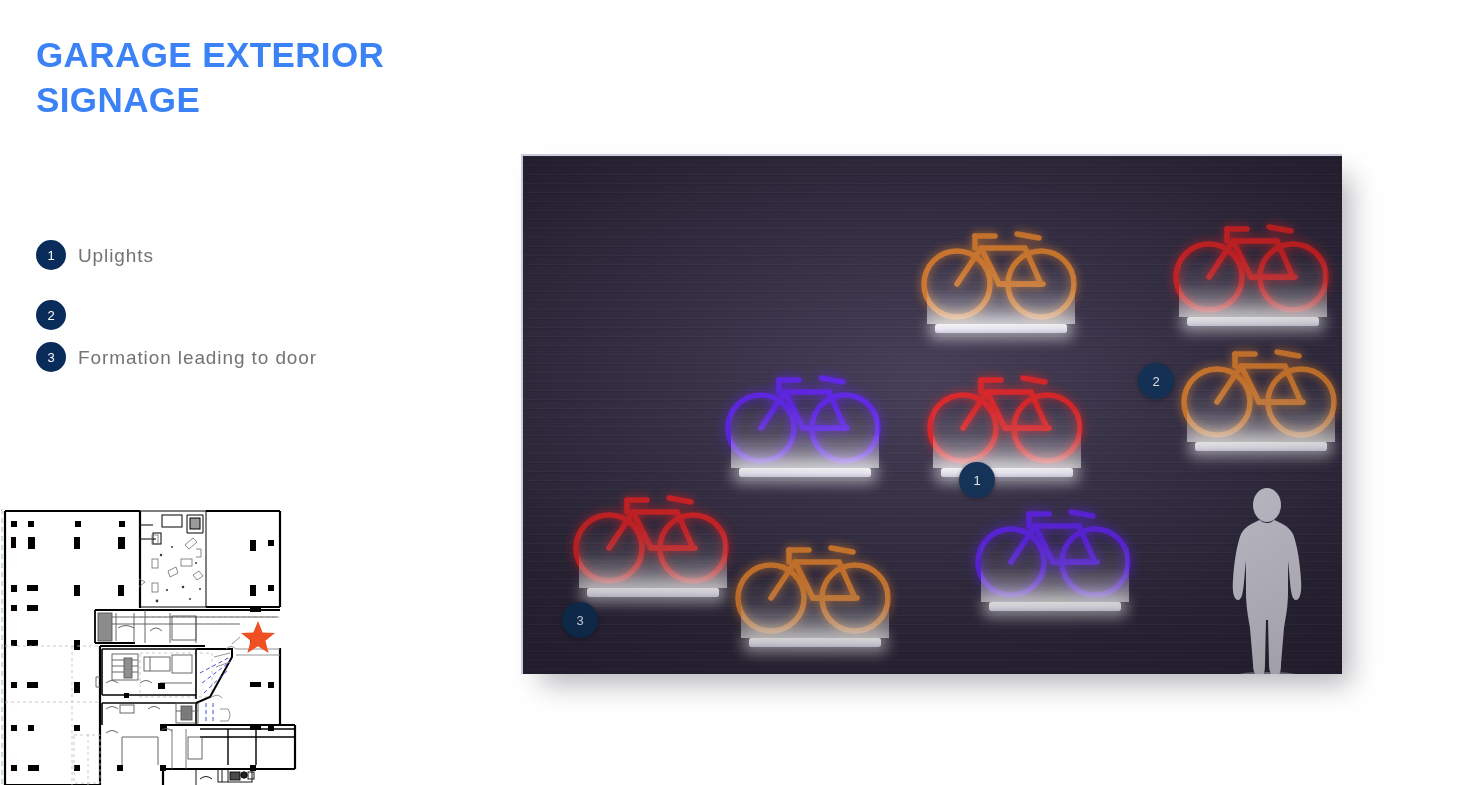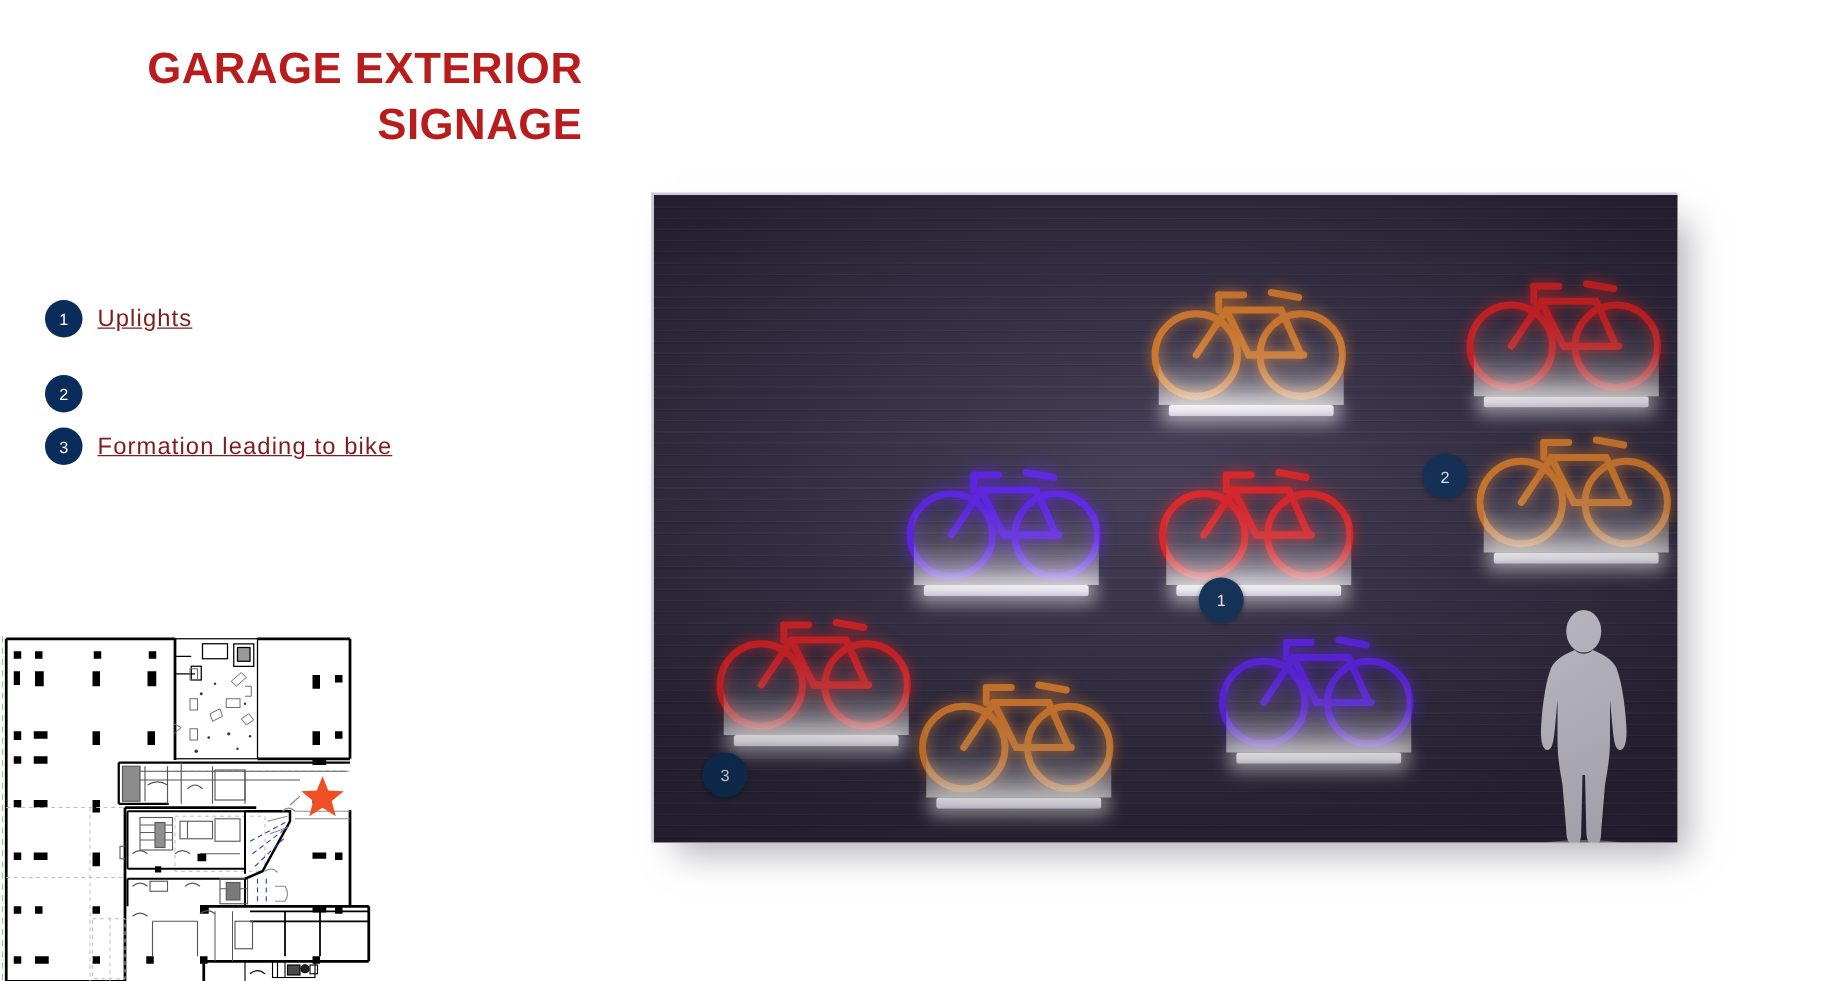--- a/index.html
+++ b/index.html
@@ -4,36 +4,36 @@
 <title>Garage Exterior Signage</title>
 <style>
   html,body{margin:0;padding:0;background:#ffffff;}
   body{width:1470px;height:785px;position:relative;overflow:hidden;
        font-family:"Liberation Sans",sans-serif;color:#111;}
 
   
   #page-title{
     position:absolute;left:36px;top:33px;width:430px;
     font-weight:bold;font-size:35px;line-height:1.28;
-    letter-spacing:.4px;color:#b91c1c;text-transform:uppercase;text-align:right;
+    letter-spacing:.4px;color:#3b82f6;text-transform:uppercase;
   }
 
   
   #legend{position:absolute;left:36px;top:240px;width:440px;}
   .legend-row{display:flex;align-items:flex-start;margin-bottom:20px;}
   .legend-row:last-child{margin-bottom:0;}
   .badge{
     flex:0 0 auto;width:30px;height:30px;border-radius:50%;
     background:#0a2c5a;color:#fff;font-size:13px;
     display:flex;align-items:center;justify-content:center;
     margin-right:12px;
   }
   .legend-label{
-    font-size:19px;line-height:1.22;color:#7f1d1d;
-    letter-spacing:.9px;padding-top:4px;text-decoration:underline;
+    font-size:19px;line-height:1.22;color:#737373;
+    letter-spacing:.9px;padding-top:4px;
   }
   #legend-row-1{margin-bottom:30px;}
   #legend-row-2{margin-bottom:12px;}
 
   
   #floorplan{
     position:absolute;left:0;top:497px;width:302px;height:288px;
     background:#ffffff;overflow:hidden;
   }
   #floorplan svg{display:block;}
@@ -95,21 +95,21 @@
     <span class="badge">1</span>
     <span class="legend-label">Uplights</span>
   </div>
 
   <div class="legend-row" id="legend-row-2">
     <span class="badge">2</span>
   </div>
 
   <div class="legend-row" id="legend-row-3">
     <span class="badge">3</span>
-    <span class="legend-label">Formation leading to bike</span>
+    <span class="legend-label">Formation leading to door</span>
   </div>
 
 </div>
 
 <div id="floorplan">
 <svg width="302" height="288" viewBox="0 0 302 288" xmlns="http://www.w3.org/2000/svg">
   <rect x="0" y="0" width="302" height="288" fill="#ffffff"></rect>
 
   <g stroke="#8fbf8f" stroke-width="1" stroke-dasharray="5 4" opacity=".85">
     <line x1="2" y1="12" x2="2" y2="288"></line>

